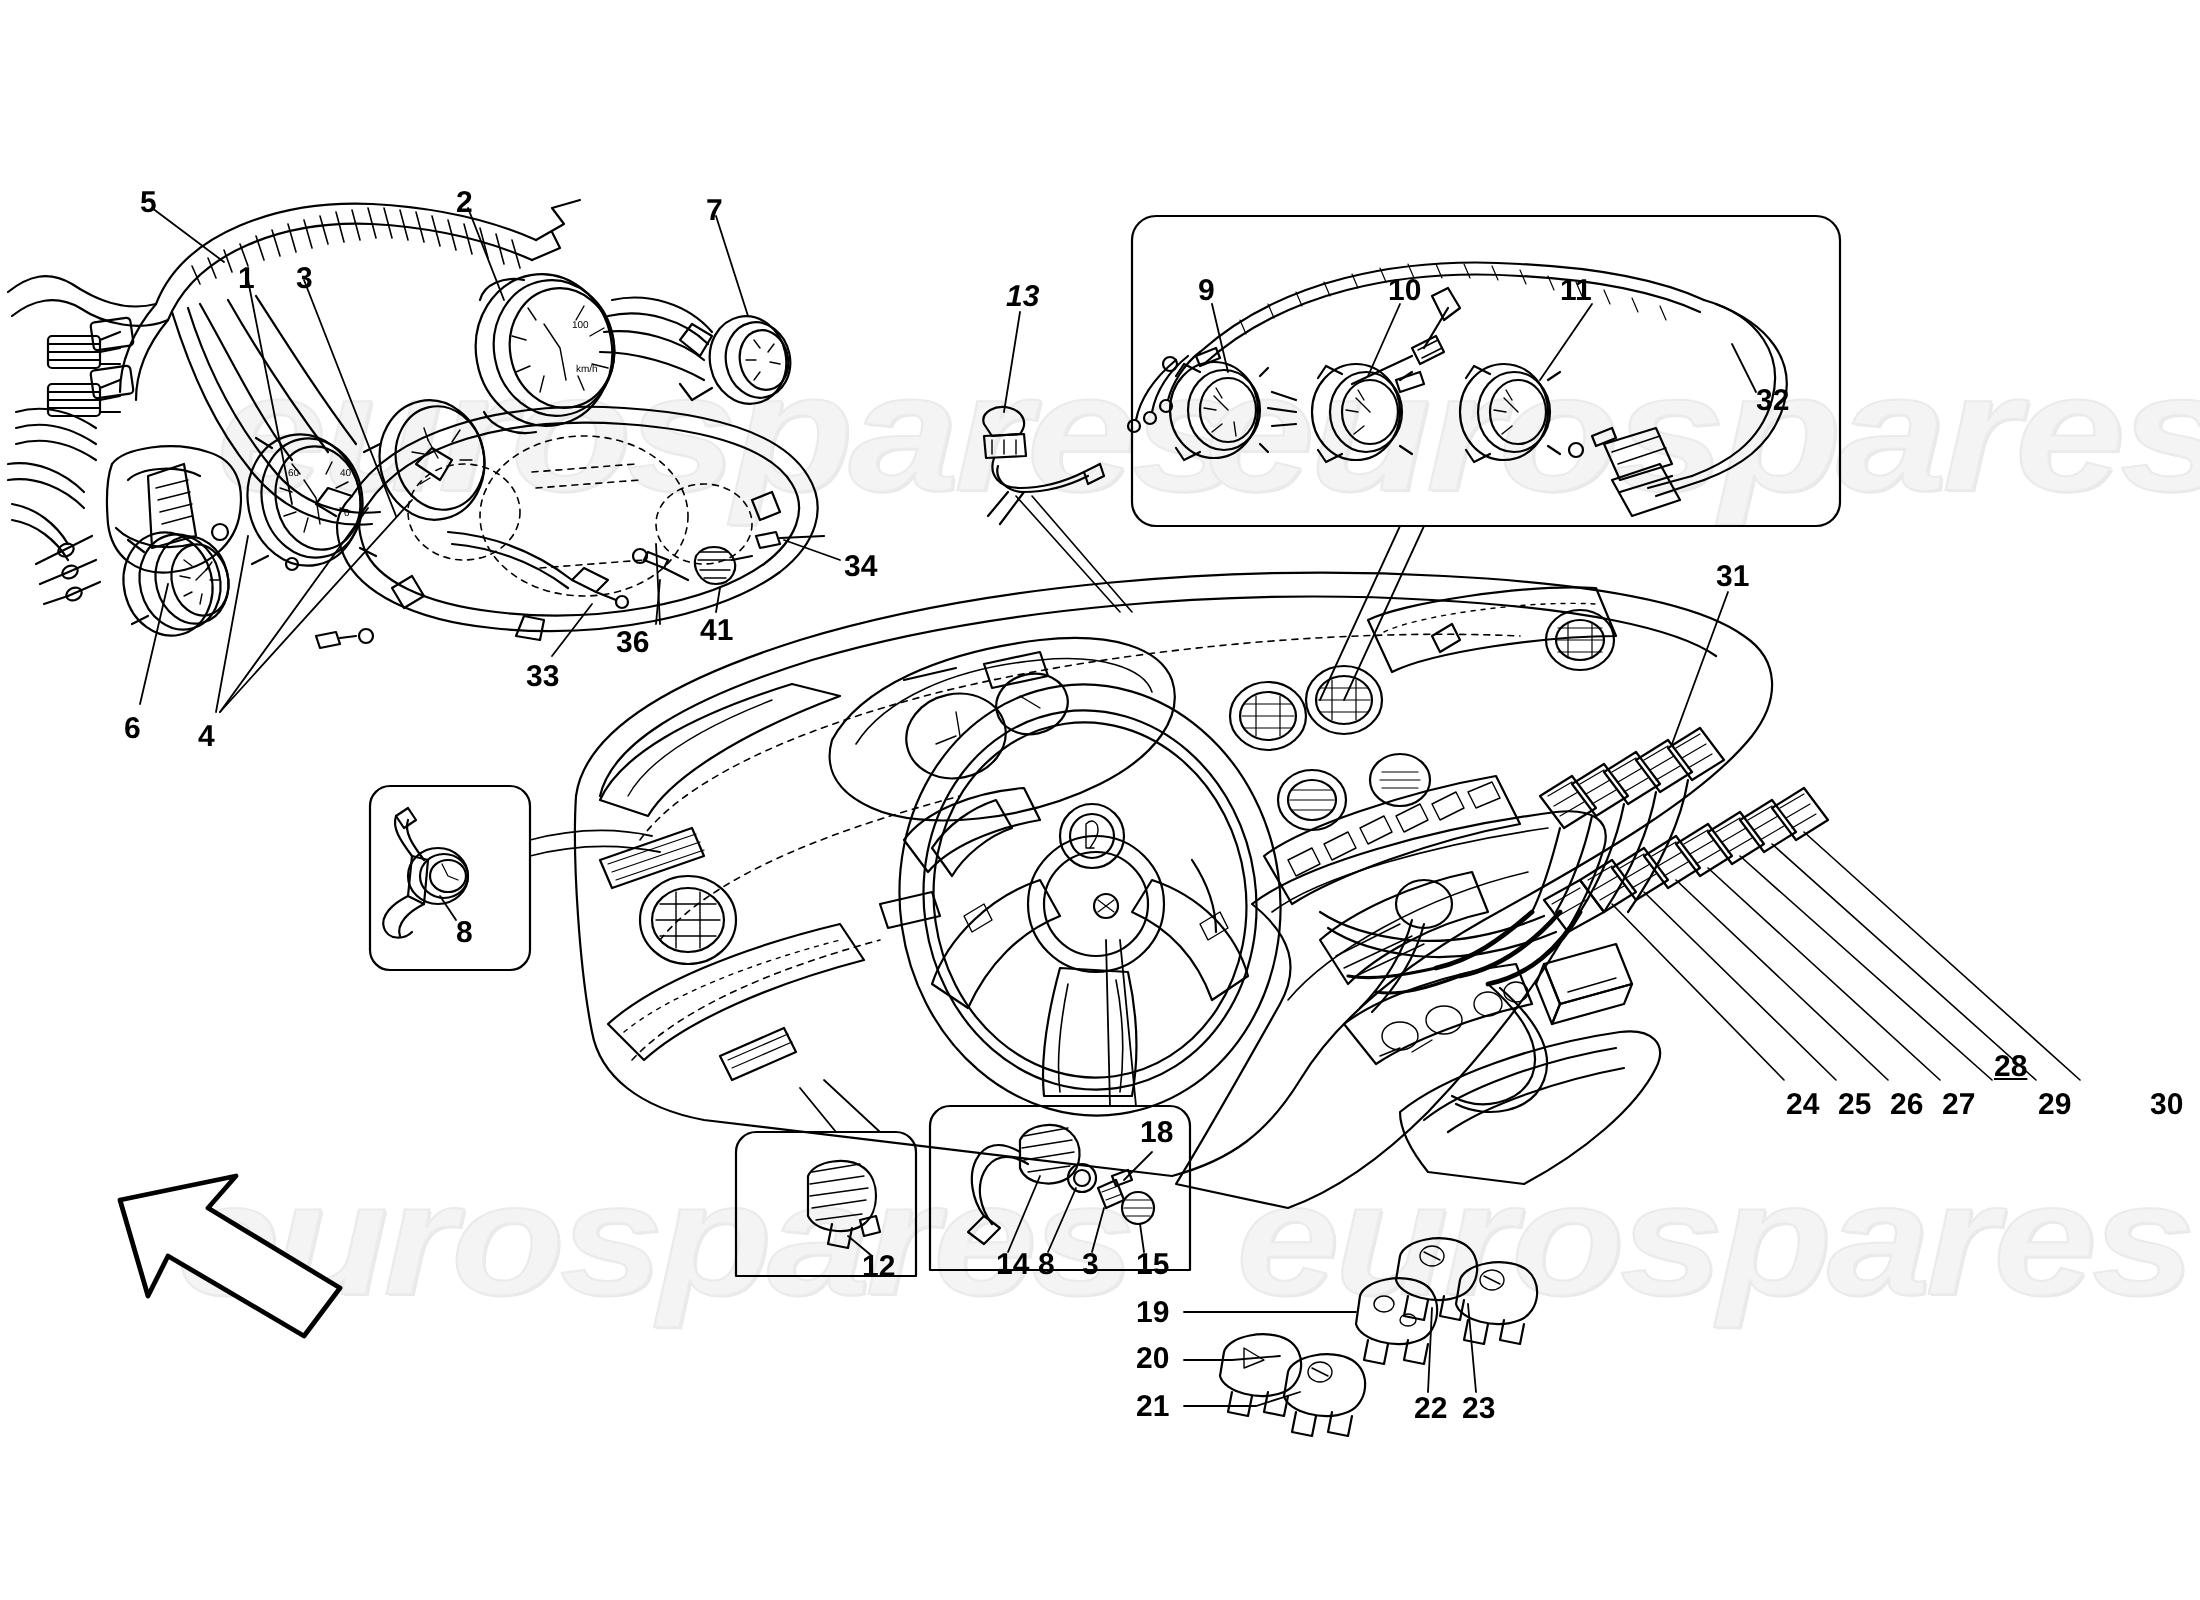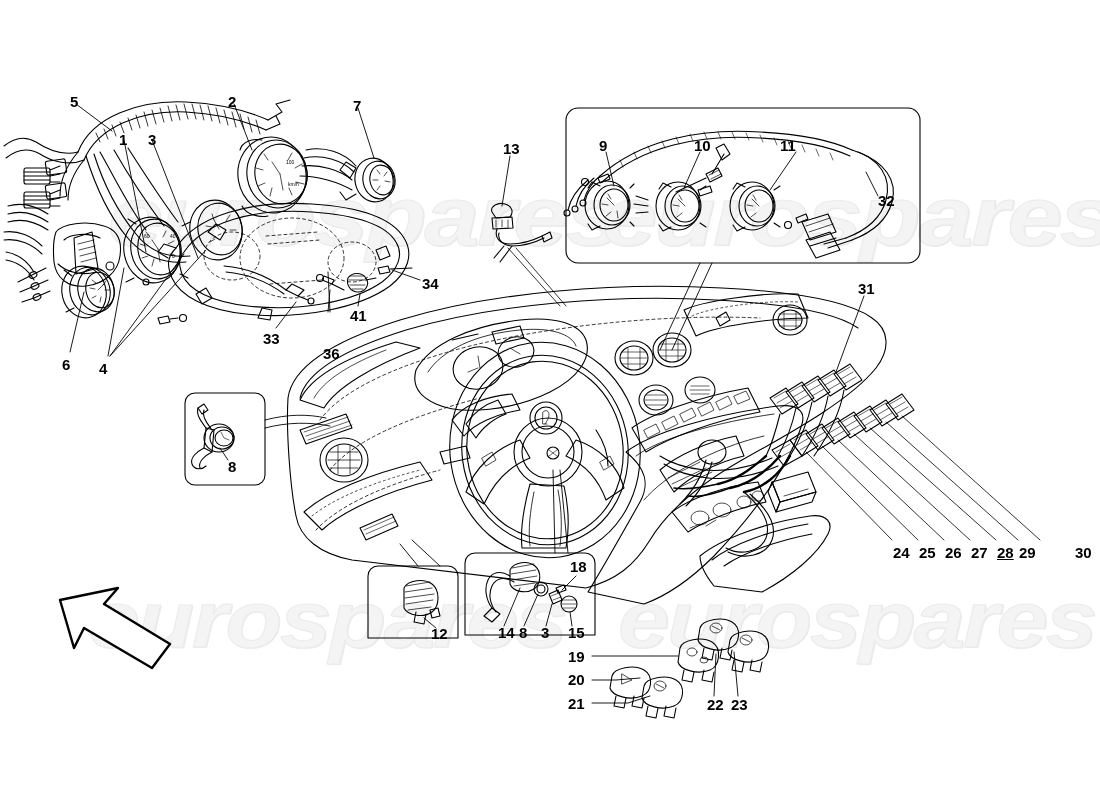--- a/index.html
+++ b/index.html
@@ -809,24 +809,24 @@
 
   <div>
     <div class="lbl" style="left:70px;top:93px;">5</div>
     <div class="lbl" style="left:119px;top:131px;">1</div>
     <div class="lbl" style="left:148px;top:131px;">3</div>
     <div class="lbl" style="left:228px;top:93px;">2</div>
     <div class="lbl" style="left:353px;top:97px;">7</div>
     <div class="lbl" style="left:62px;top:356px;">6</div>
     <div class="lbl" style="left:99px;top:360px;">4</div>
     <div class="lbl" style="left:263px;top:330px;">33</div>
-    <div class="lbl" style="left:323px;top:313px;margin-top:32px;">36</div>
+    <div class="lbl" style="left:308px;top:313px;">36</div>
     <div class="lbl" style="left:350px;top:307px;">41</div>
     <div class="lbl" style="left:422px;top:275px;">34</div>
-    <div class="lbl" style="left:503px;top:140px;">13</div>
+    <div class="lbl" style="left:503px;top:140px;font-style:italic;">13</div>
     <div class="lbl" style="left:599px;top:137px;">9</div>
     <div class="lbl" style="left:694px;top:137px;">10</div>
     <div class="lbl" style="left:780px;top:137px;">11</div>
     <div class="lbl" style="left:878px;top:192px;">32</div>
     <div class="lbl" style="left:858px;top:280px;">31</div>
     <div class="lbl" style="left:228px;top:458px;">8</div>
     <div class="lbl" style="left:431px;top:625px;text-align:center;">12</div>
     <div class="lbl" style="left:498px;top:624px;">14</div>
     <div class="lbl" style="left:519px;top:624px;">8</div>
     <div class="lbl" style="left:541px;top:624px;">3</div>
@@ -834,18 +834,18 @@
     <div class="lbl" style="left:570px;top:558px;">18</div>
     <div class="lbl" style="left:568px;top:648px;">19</div>
     <div class="lbl" style="left:568px;top:671px;">20</div>
     <div class="lbl" style="left:568px;top:695px;">21</div>
     <div class="lbl" style="left:707px;top:696px;">22</div>
     <div class="lbl" style="left:731px;top:696px;">23</div>
     <div class="lbl" style="left:893px;top:544px;">24</div>
     <div class="lbl" style="left:919px;top:544px;">25</div>
     <div class="lbl" style="left:945px;top:544px;">26</div>
     <div class="lbl" style="left:971px;top:544px;">27</div>
-    <div class="lbl" style="left:997px;top:544px;text-decoration:underline;">28</div>
+    <div class="lbl" style="left:997px;top:525px;text-decoration:underline;">28</div>
     <div class="lbl" style="left:1019px;top:544px;">29</div>
     <div class="lbl" style="left:1075px;top:544px;">30</div>
   </div>
 
 </div>
 
 </body></html>

